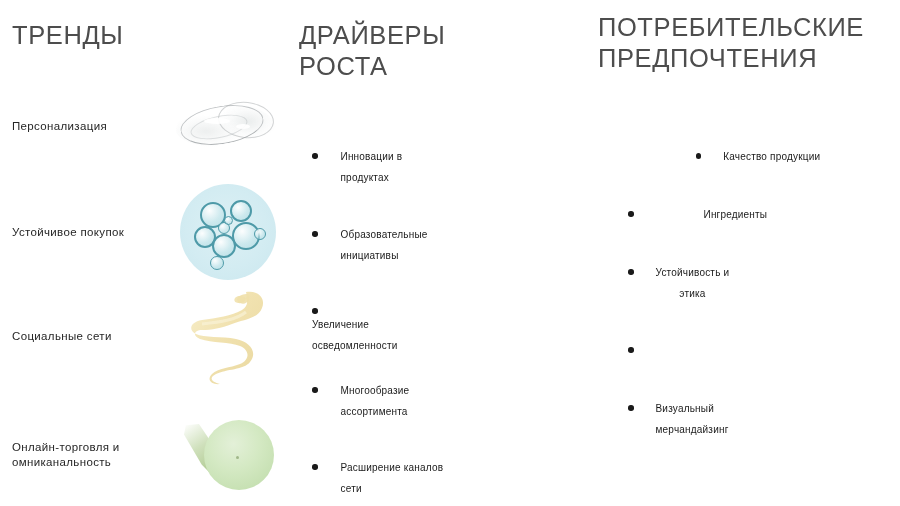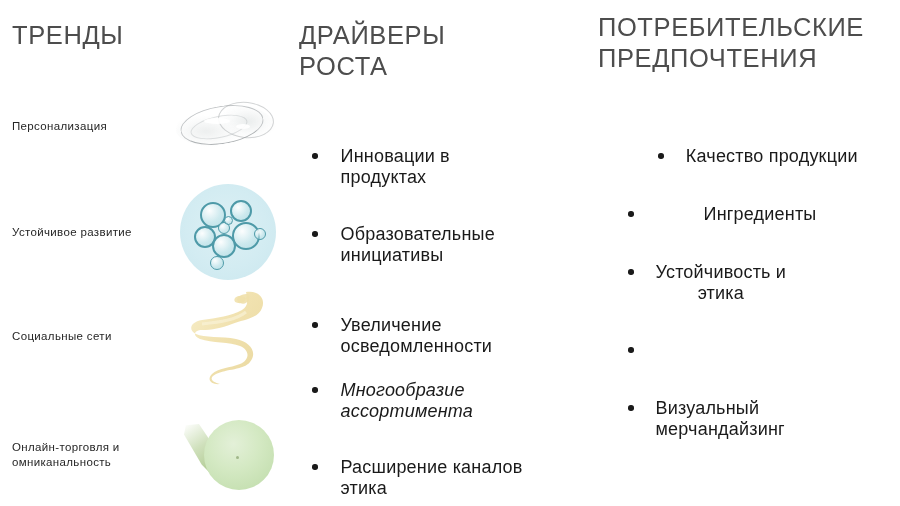--- a/index.html
+++ b/index.html
@@ -170,21 +170,21 @@
   .bullet-dot {
     flex: 0 0 auto;
     width: 5.5px;
     height: 5.5px;
     border-radius: 50%;
     background: #1a1a1a;
     margin-top: 7px;
   }
   .bullet-text {
     font-family: "Liberation Sans", "DejaVu Sans", sans-serif;
-    font-size: 18px;
+    font-size: 10px;
     line-height: 21px;
     letter-spacing: 0.2px;
     color: #1a1a1a;
     white-space: pre-line;
   }
   .col-drivers .bullet-dot { margin-right: 23px; }
   .col-prefs   .bullet-dot { margin-right: 22px; }
   .col-drivers .bullet-item { left: 312px; width: 250px; }
   .col-prefs   .bullet-item { left: 628px; width: 260px; }
 </style>
@@ -209,21 +209,21 @@
         <div class="stroke s1"></div>
         <div class="stroke s2"></div>
         <div class="stroke s3"></div>
         <div class="hl h1"></div>
         <div class="hl h2"></div>
       </div>
     </div>
   </div>
 
   <div class="trend-row" style="top:232px;">
-    <div class="trend-label">Устойчивое развитие</div>
+    <div class="trend-label">Устойчивое покупок</div>
     <div class="trend-visual" style="left:180px; top:0;">
       <div class="tex-bubbles">
         <div class="bub b1"></div>
         <div class="bub b2"></div>
         <div class="bub b3"></div>
         <div class="bub b4"></div>
         <div class="bub b5"></div>
         <div class="bub b6"></div>
         <div class="bub b7"></div>
         <div class="bub b8"></div>
@@ -276,34 +276,34 @@
     <div class="bullet-item" style="top:146px;">
       <span class="bullet-dot"></span>
       <span class="bullet-text">Инновации в
 продуктах</span>
     </div>
     <div class="bullet-item" style="top:224px;">
       <span class="bullet-dot"></span>
       <span class="bullet-text">Образовательные
 инициативы</span>
     </div>
-    <div class="bullet-item" style="top:315px;">
+    <div class="bullet-item" style="top:301px;flex-direction:column;">
       <span class="bullet-dot"></span>
       <span class="bullet-text">Увеличение
 осведомленности</span>
     </div>
-    <div class="bullet-item" style="top:380px;font-style:italic;">
+    <div class="bullet-item" style="top:380px;">
       <span class="bullet-dot"></span>
       <span class="bullet-text">Многообразие
 ассортимента</span>
     </div>
     <div class="bullet-item" style="top:457px;">
       <span class="bullet-dot"></span>
       <span class="bullet-text">Расширение каналов
-этика</span>
+сети</span>
     </div>
   </div>
 
   <div class="col-prefs">
     <div class="bullet-item" style="top:146px;justify-content:center;">
       <span class="bullet-dot"></span>
       <span class="bullet-text">Качество продукции</span>
     </div>
     <div class="bullet-item" style="top:204px;gap:48px;">
       <span class="bullet-dot"></span>

